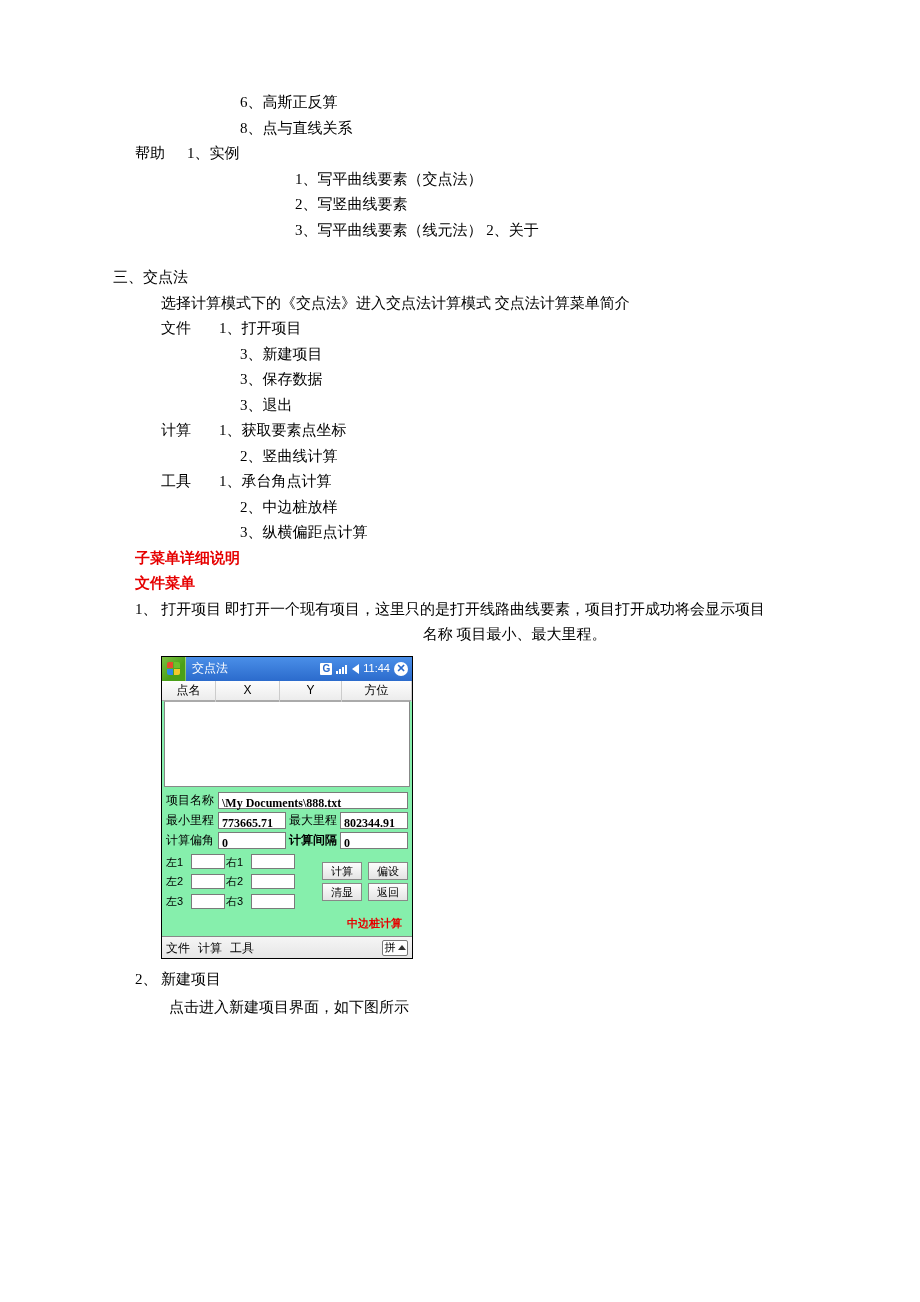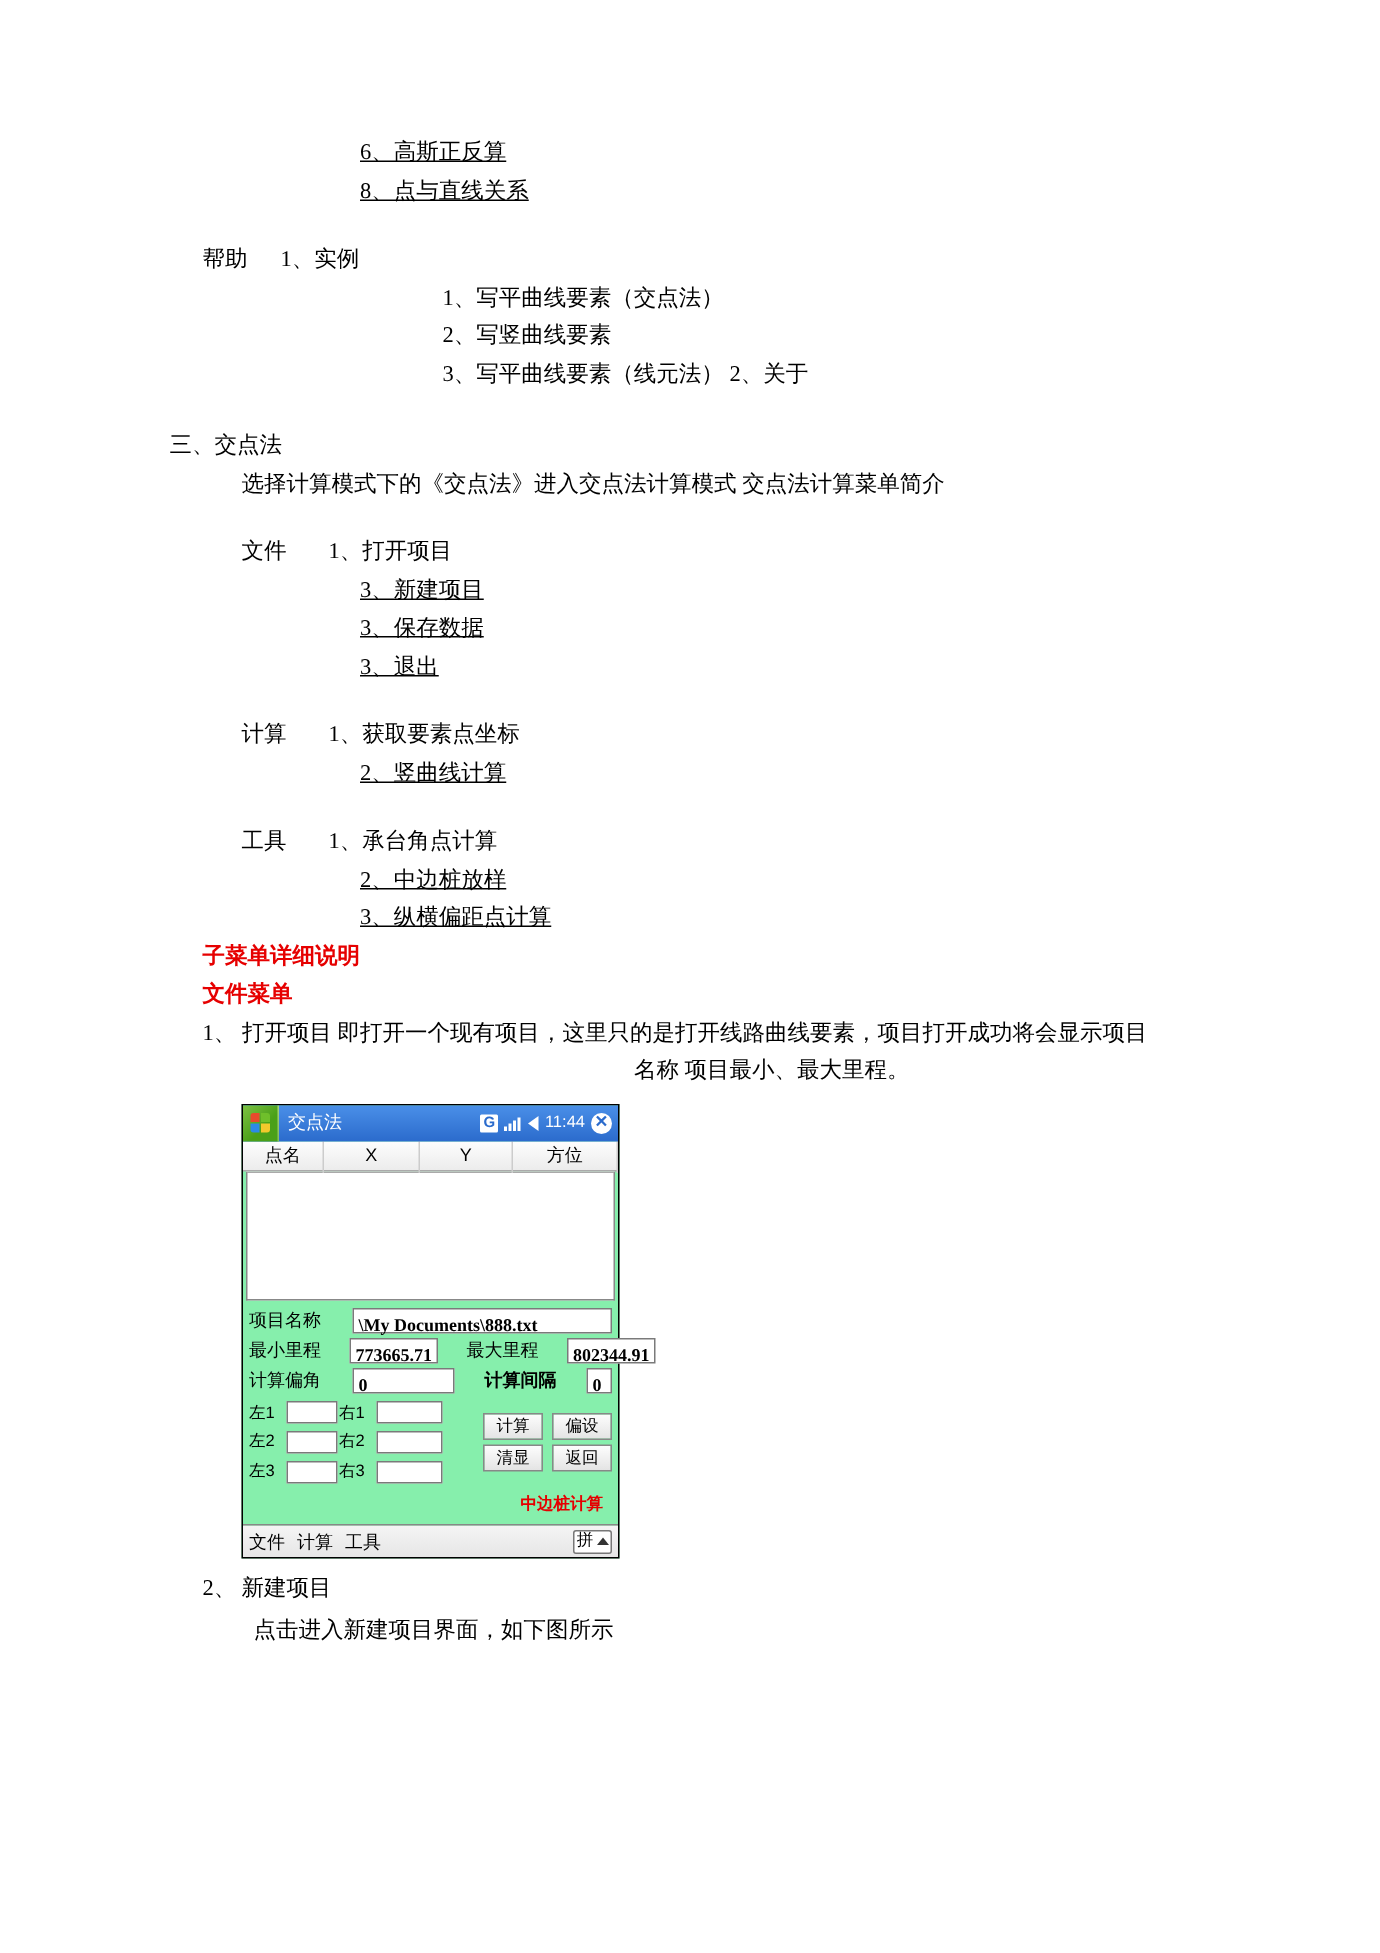--- a/index.html
+++ b/index.html
@@ -5,25 +5,25 @@
     * { box-sizing: border-box; margin: 0; padding: 0; }
     body {
       width: 920px;
       background: #fff;
       font-family: "SimSun", "宋体", serif;
       font-size: 15px;
       line-height: 1.7;
       color: #000;
       padding: 90px 60px 60px 135px;
     }
-    .outline-row { display: flex; margin-top: 20px; }
+    .outline-row { display: flex; }
     .col-indent1 { width: 52px; }
     .col-indent2 { width: 58px; }
     .deep-indent { padding-left: 160px; }
-    .mid-indent { padding-left: 105px; text-decoration: underline; }
+    .mid-indent { padding-left: 105px; }
     .red-bold { color: #e60000; font-weight: bold; }
     .sect-spacer { height: 22px; }
 
     
     .pda-wrap {
       margin: 8px 0 8px 26px;
       border: 1px solid #000;
       width: 252px;
       background: #86efac;
       font-family: "SimSun", "Tahoma", sans-serif;
@@ -76,21 +76,21 @@
     }
     .pda-h-name{width:54px; text-align:left;} .pda-h-x{width:64px;}
     .pda-h-y{width:62px;} .pda-h-dir{flex:1; border-right:none;}
 
     .pda-area {
       height: 86px; border-bottom: 1px solid #999; background:#fff;
       margin: 0 2px 2px 2px; border:1px solid #888; border-top:1px solid #aaa;
     }
 
     .pda-form { font-size: 12px; padding: 2px 4px 0 4px; }
-    .pda-row { display:flex; align-items:center; height:20px; gap:19px; }
+    .pda-row { display:flex; align-items:center; height:20px; gap:2px; }
     .pda-row label { white-space:nowrap; }
     .pda-in {
       border: 1px solid #7a7a7a; height:17px; background:#fff;
       font-size:12px; padding: 0 3px; font-family:"Tahoma","SimSun";
       color:#000;
     }
     .bold-in { font-weight: bold; }
     .pda-grid3 {
       display:grid; grid-template-columns: 24px 34px 24px 44px 1fr;
       row-gap:1px; column-gap:1px; align-items:center; font-size:11px;

